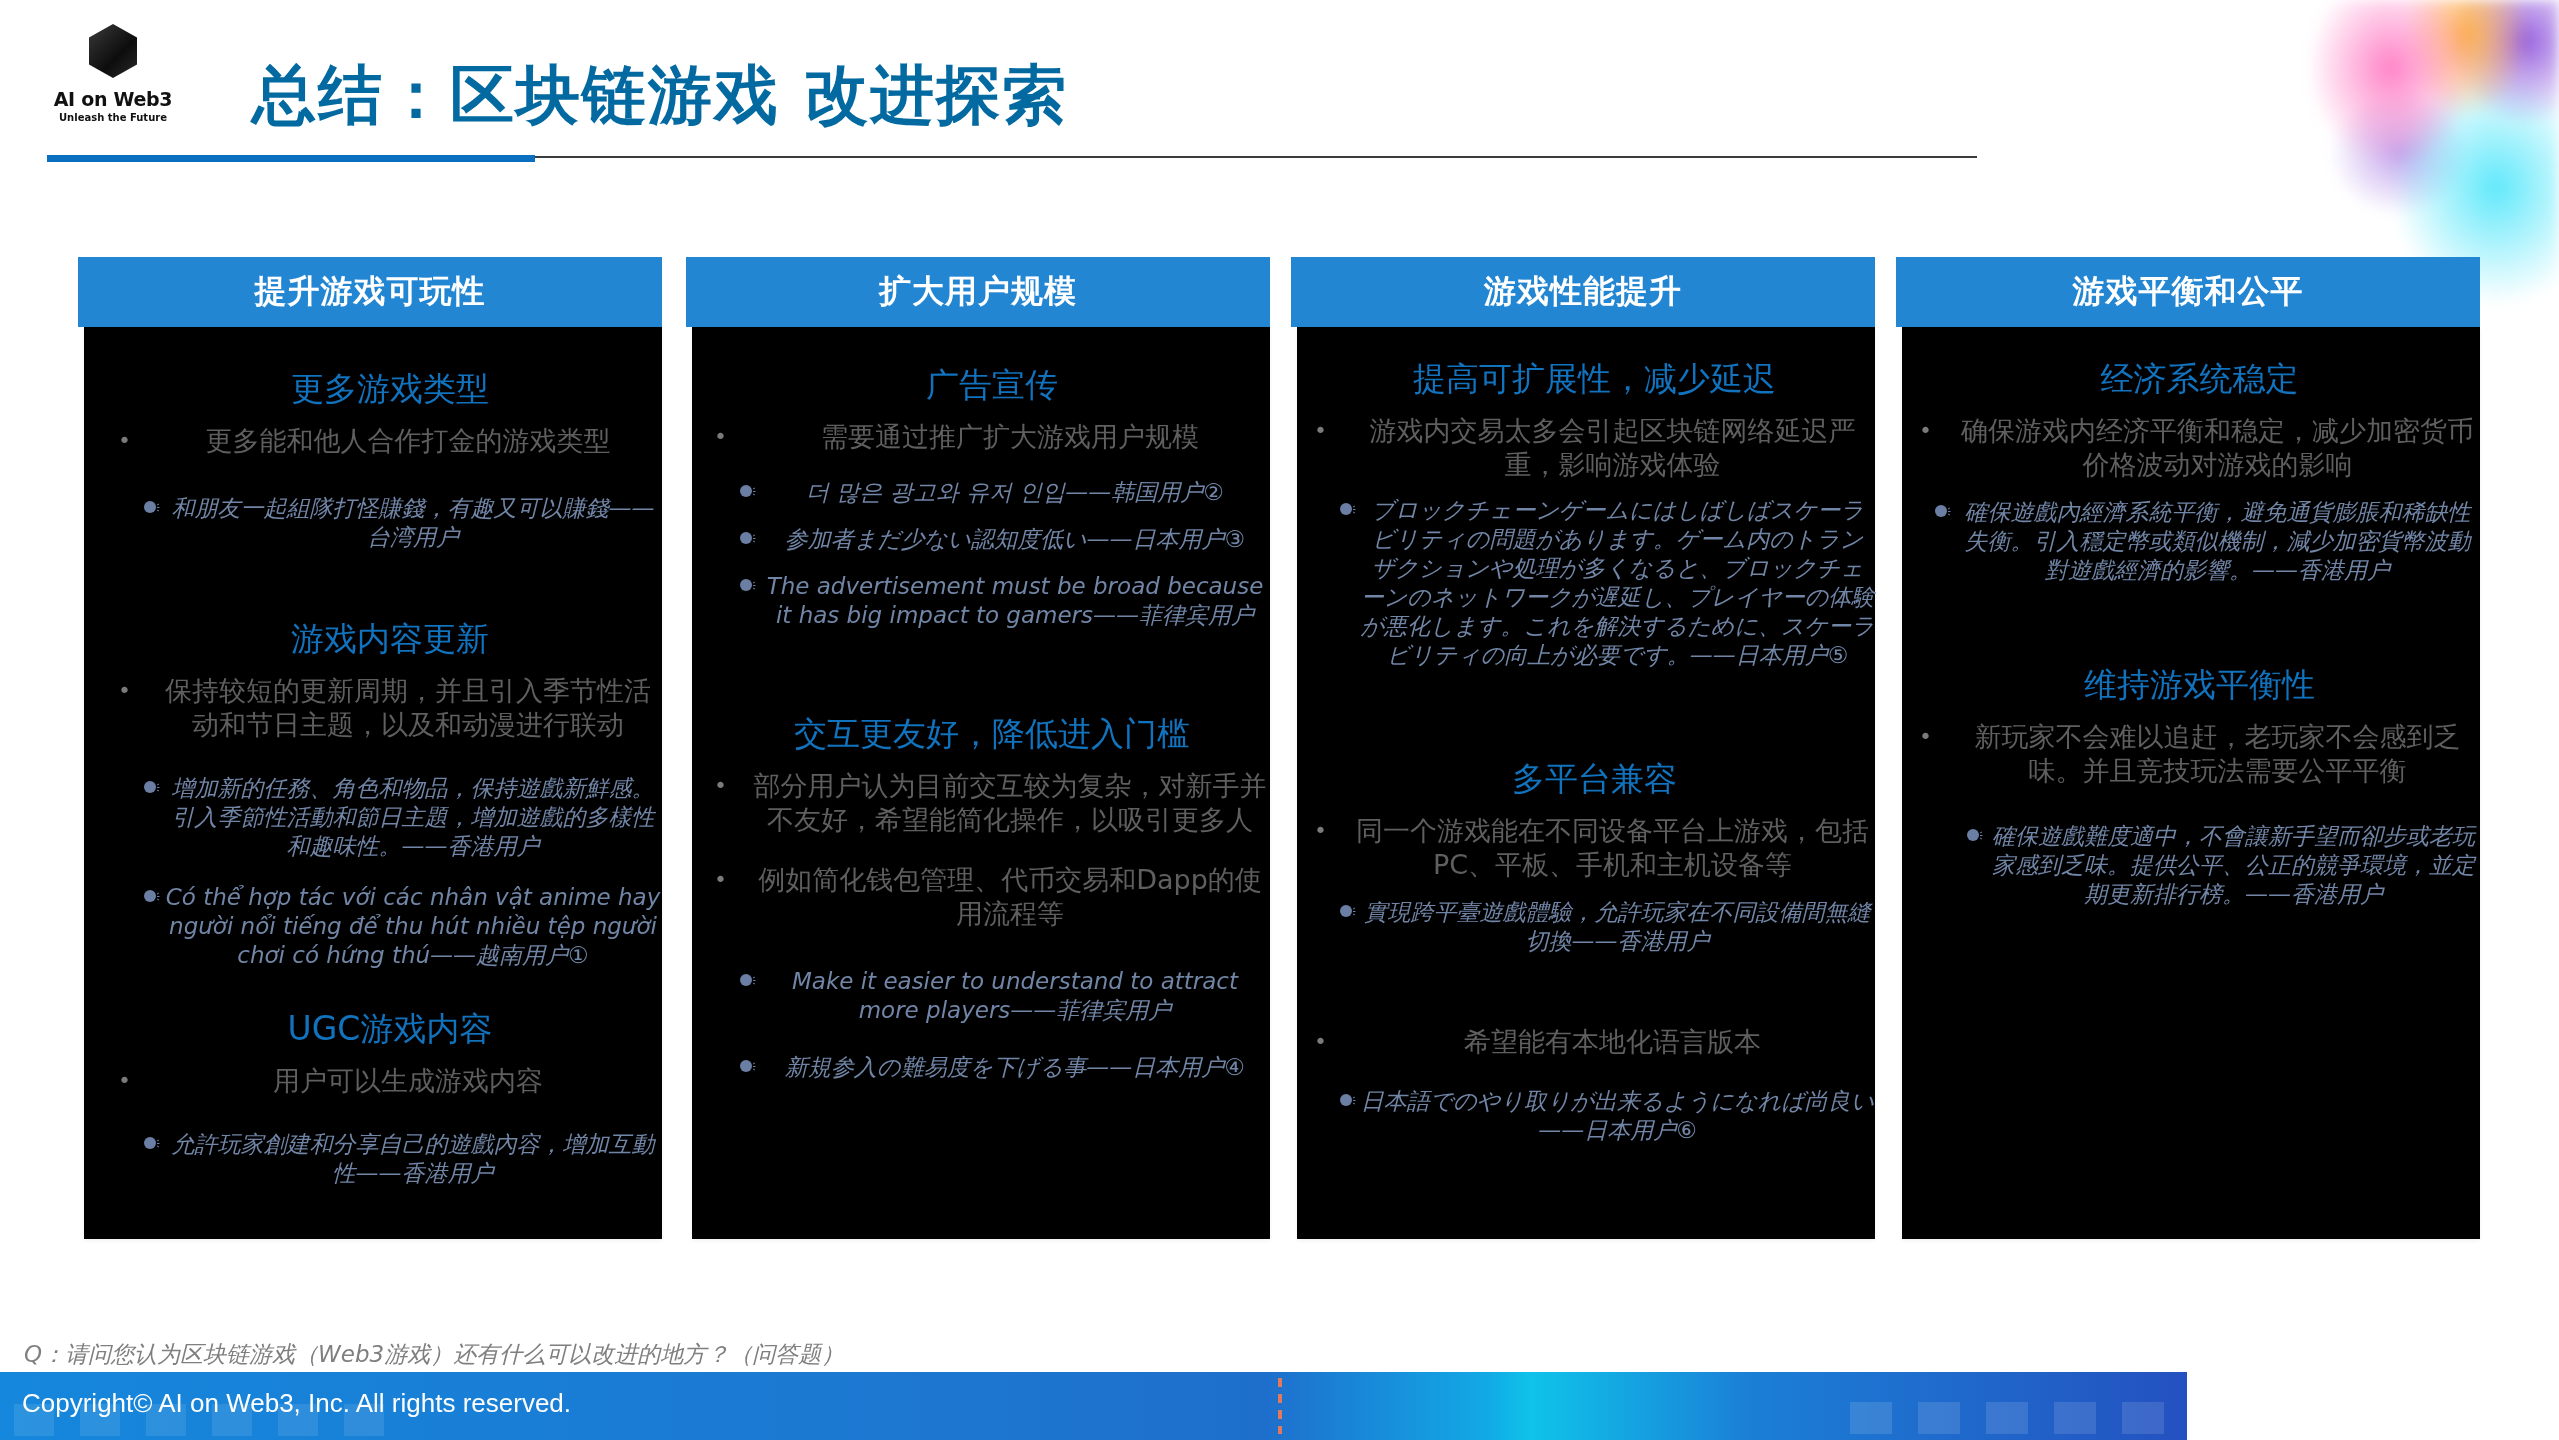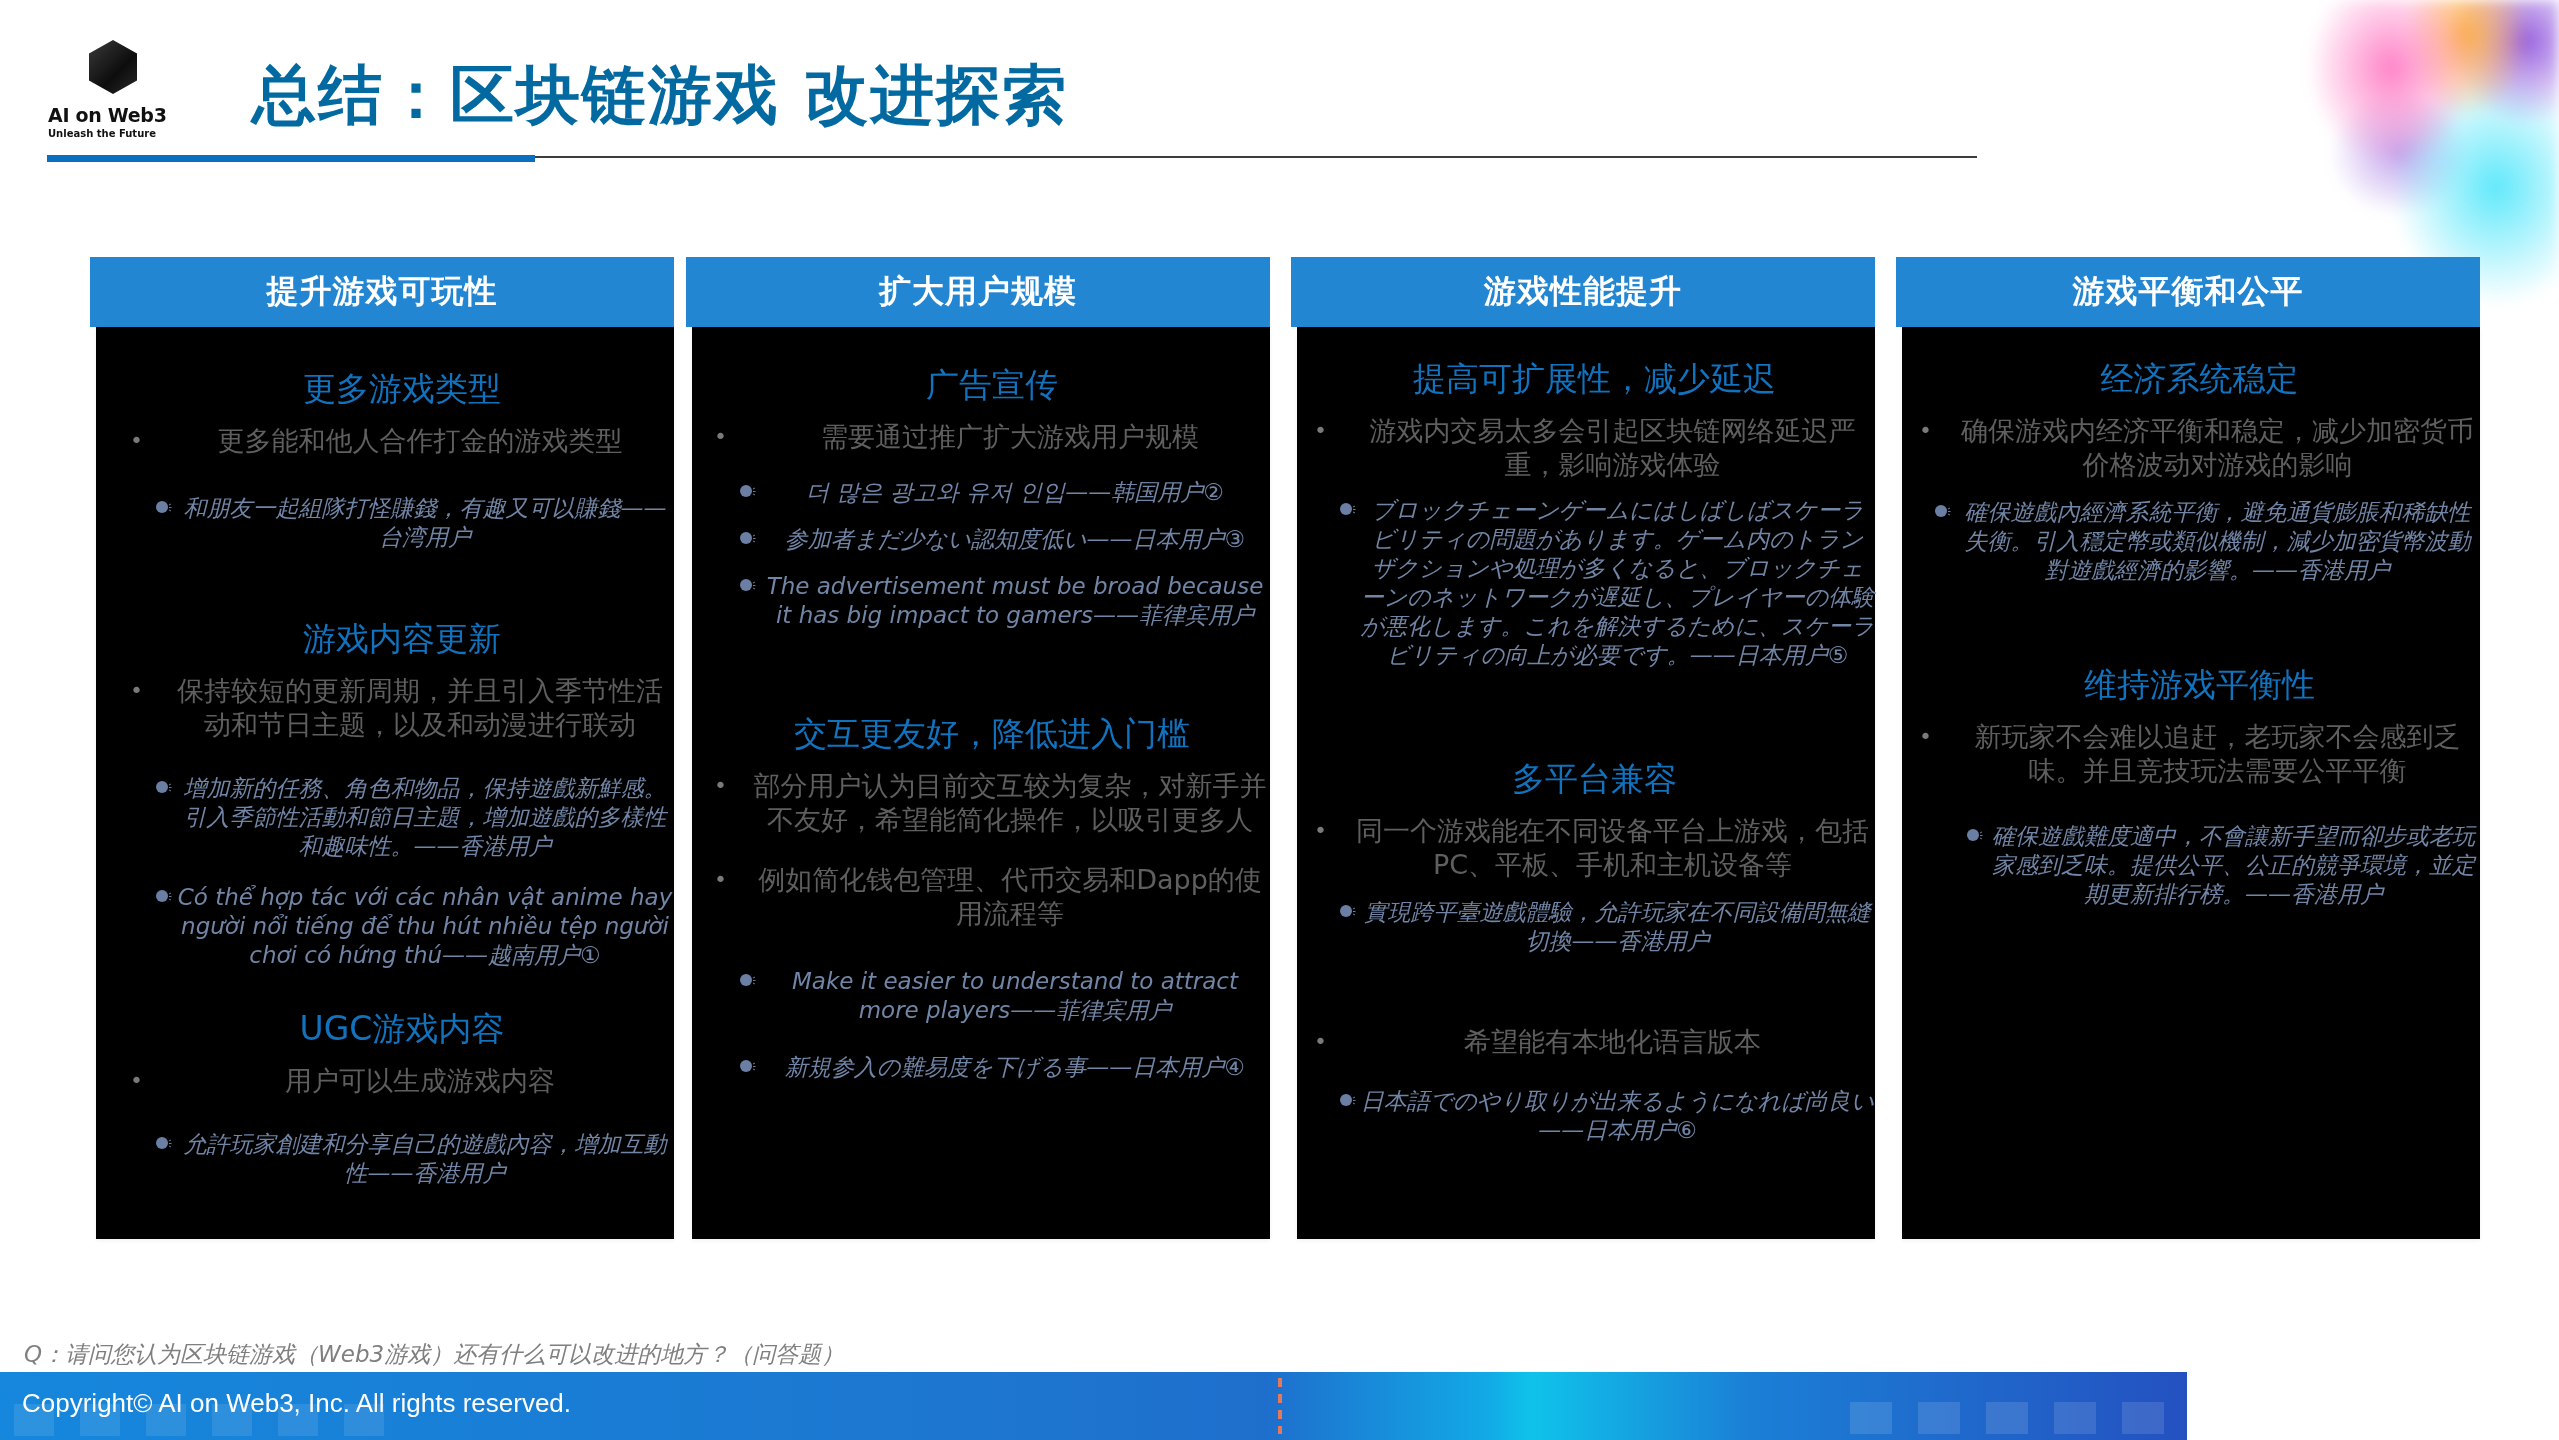--- a/index.html
+++ b/index.html
@@ -10,21 +10,21 @@
     position: absolute; right: 0; top: 0; width: 420px; height: 340px;
     background:
       radial-gradient(ellipse 120px 140px at 60% 20%, rgba(255,110,190,0.85), rgba(255,110,190,0) 70%),
       radial-gradient(ellipse 90px 120px at 78% 10%, rgba(255,170,60,0.9), rgba(255,170,60,0) 70%),
       radial-gradient(ellipse 110px 120px at 92% 12%, rgba(140,80,220,0.9), rgba(140,80,220,0) 70%),
       radial-gradient(ellipse 150px 170px at 85% 55%, rgba(80,230,250,0.9), rgba(80,230,250,0) 70%),
       radial-gradient(ellipse 100px 90px at 62% 45%, rgba(170,130,230,0.7), rgba(170,130,230,0) 70%);
     filter: blur(6px);
   }
 
-  .logo { position: absolute; left: 48px; top: 40px; width: 130px; }
+  .logo { position: absolute; left: 48px; top: 24px; width: 130px; text-align: center; }
   .logo .hex { width: 48px; height: 54px; margin: 0 auto 10px; background: linear-gradient(135deg,#3a3a3a,#0d0d0d 60%,#2a2a2a);
     clip-path: polygon(50% 0%, 100% 25%, 100% 75%, 50% 100%, 0% 75%, 0% 25%); }
   .logo .name { font-family: "DejaVu Sans", sans-serif; font-weight: bold; font-size: 19px; color: #111; letter-spacing: -0.3px; }
   .logo .tag { font-family: "DejaVu Sans", sans-serif; font-weight: bold; font-size: 10px; color: #111; margin-top: 2px; }
 
   .page-title { position: absolute; left: 252px; top: 52px; font-size: 64px; font-weight: bold; color: #0369a1; letter-spacing: 2px; }
 
   .title-line { position: absolute; left: 47px; top: 156px; width: 1930px; height: 2px; background: #3c3c3c; }
   .title-line-accent { position: absolute; left: 47px; top: 155px; width: 488px; height: 7px; background: #0b6fc0; }
 
@@ -59,21 +59,21 @@
 <div class="logo">
   <div class="hex"></div>
   <div class="name">AI on Web3</div>
   <div class="tag">Unleash the Future</div>
 </div>
 
 <div class="page-title">总结：区块链游戏 改进探索</div>
 <div class="title-line"></div>
 <div class="title-line-accent"></div>
 
-<div class="col" style="left:90px">
+<div class="col" style="left:78px">
   <div class="head">提升游戏可玩性</div>
   <div class="body">
     <div class="sec" style="top:40px">
       <div class="sec-title">更多游戏类型</div>
       <div class="bullet">更多能和他人合作打金的游戏类型</div>
       <div class="quote" style="margin-top:36px">
         <svg class="qicon" viewBox="0 0 16 16">
             <circle cx="6" cy="7" r="6" fill="#6a7fa3"></circle>
             <path d="M13 5l2-1M13 7.5h2.5M13 10l2 1" stroke="#6a7fa3" stroke-width="1"></path>
           </svg>

